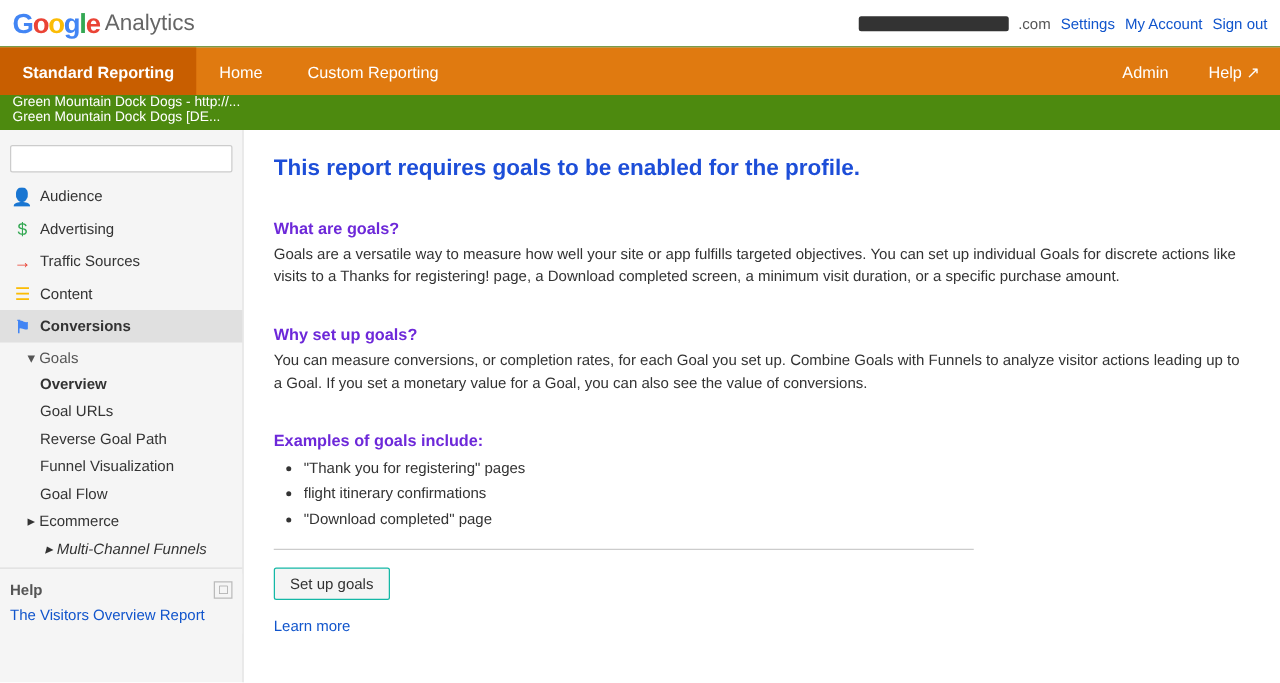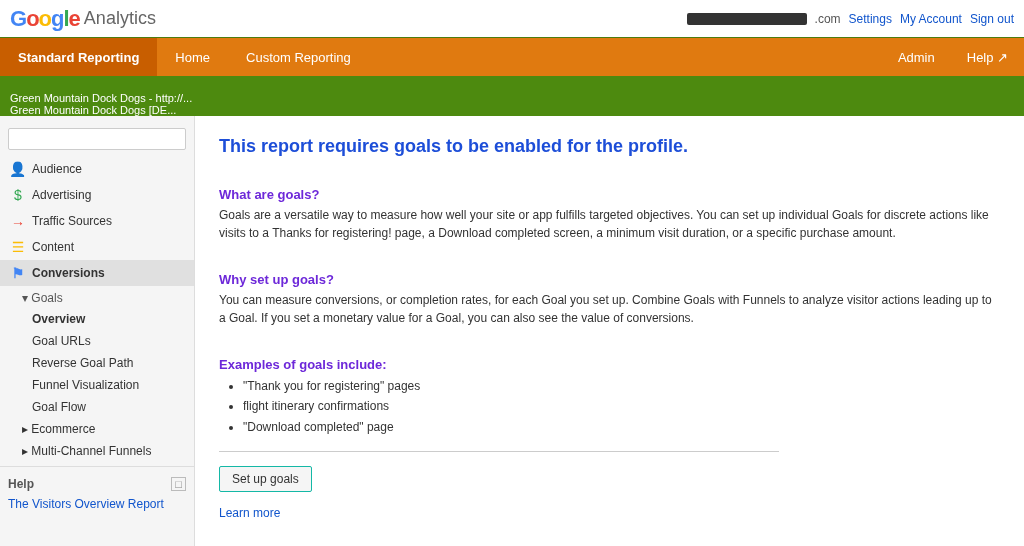--- a/index.html
+++ b/index.html
@@ -19,21 +19,21 @@
     #email-bar { background: #333; height: 12px; width: 120px; border-radius: 2px; }
 
     
     #nav-bar { background: #E07A10; height: 38px; display: flex; align-items: stretch; }
     .nav-tab { display: flex; align-items: center; padding: 0 18px; color: #fff; font-size: 13px; cursor: pointer; text-decoration: none; }
     .nav-tab.active { background: #C85E00; font-weight: bold; }
     .nav-tab-right { margin-left: auto; display: flex; align-items: stretch; }
     .nav-tab-right .nav-tab { padding: 16px 16px; }
 
     
-    #account-bar { background: #4D8A0F; height: 40px; display: flex; align-items: flex-end; padding: 0 10px; color: #fff; font-size: 11px; }
+    #account-bar { background: #4D8A0F; height: 28px; display: flex; align-items: flex-start; padding: 0 10px; color: #fff; font-size: 11px; }
 
     
     #layout { display: flex; height: calc(546px - 38px - 38px - 28px); }
 
     
     #sidebar { width: 195px; min-width: 195px; background: #f5f5f5; border-right: 1px solid #ddd; overflow-y: auto; padding-top: 6px; }
     #search-box { margin: 6px 8px; }
     #search-box input { width: 100%; border: 1px solid #ccc; border-radius: 2px; padding: 3px 6px; font-size: 12px; color: #999; }
     .sidebar-item { display: flex; align-items: center; padding: 5px 10px; cursor: pointer; font-size: 12px; color: #333; gap: 6px; }
     .sidebar-item.active { background: #e0e0e0; font-weight: bold; }
@@ -140,21 +140,21 @@
     <div class="sidebar-group">
       <div class="sidebar-group-label">▾ Goals</div>
       <div class="sidebar-sub-item active">Overview</div>
       <div class="sidebar-sub-item">Goal URLs</div>
       <div class="sidebar-sub-item">Reverse Goal Path</div>
       <div class="sidebar-sub-item">Funnel Visualization</div>
       <div class="sidebar-sub-item">Goal Flow</div>
     </div>
 
     <div class="sidebar-sub-item" style="padding-left:22px;">▸ Ecommerce</div>
-    <div class="sidebar-sub-item" style="padding-left:22px;">▸ Multi-Channel Funnels</div>
+    <div class="sidebar-sub-item" style="padding-left:36px;font-style:italic;">▸ Multi-Channel Funnels</div>
 
     <div class="sidebar-divider"></div>
 
     <div class="help-section">
       <div class="help-header">
         <span>Help</span>
         <span class="collapse-btn">□</span>
       </div>
       <a href="#" class="help-link">The Visitors Overview Report</a>
     </div>

